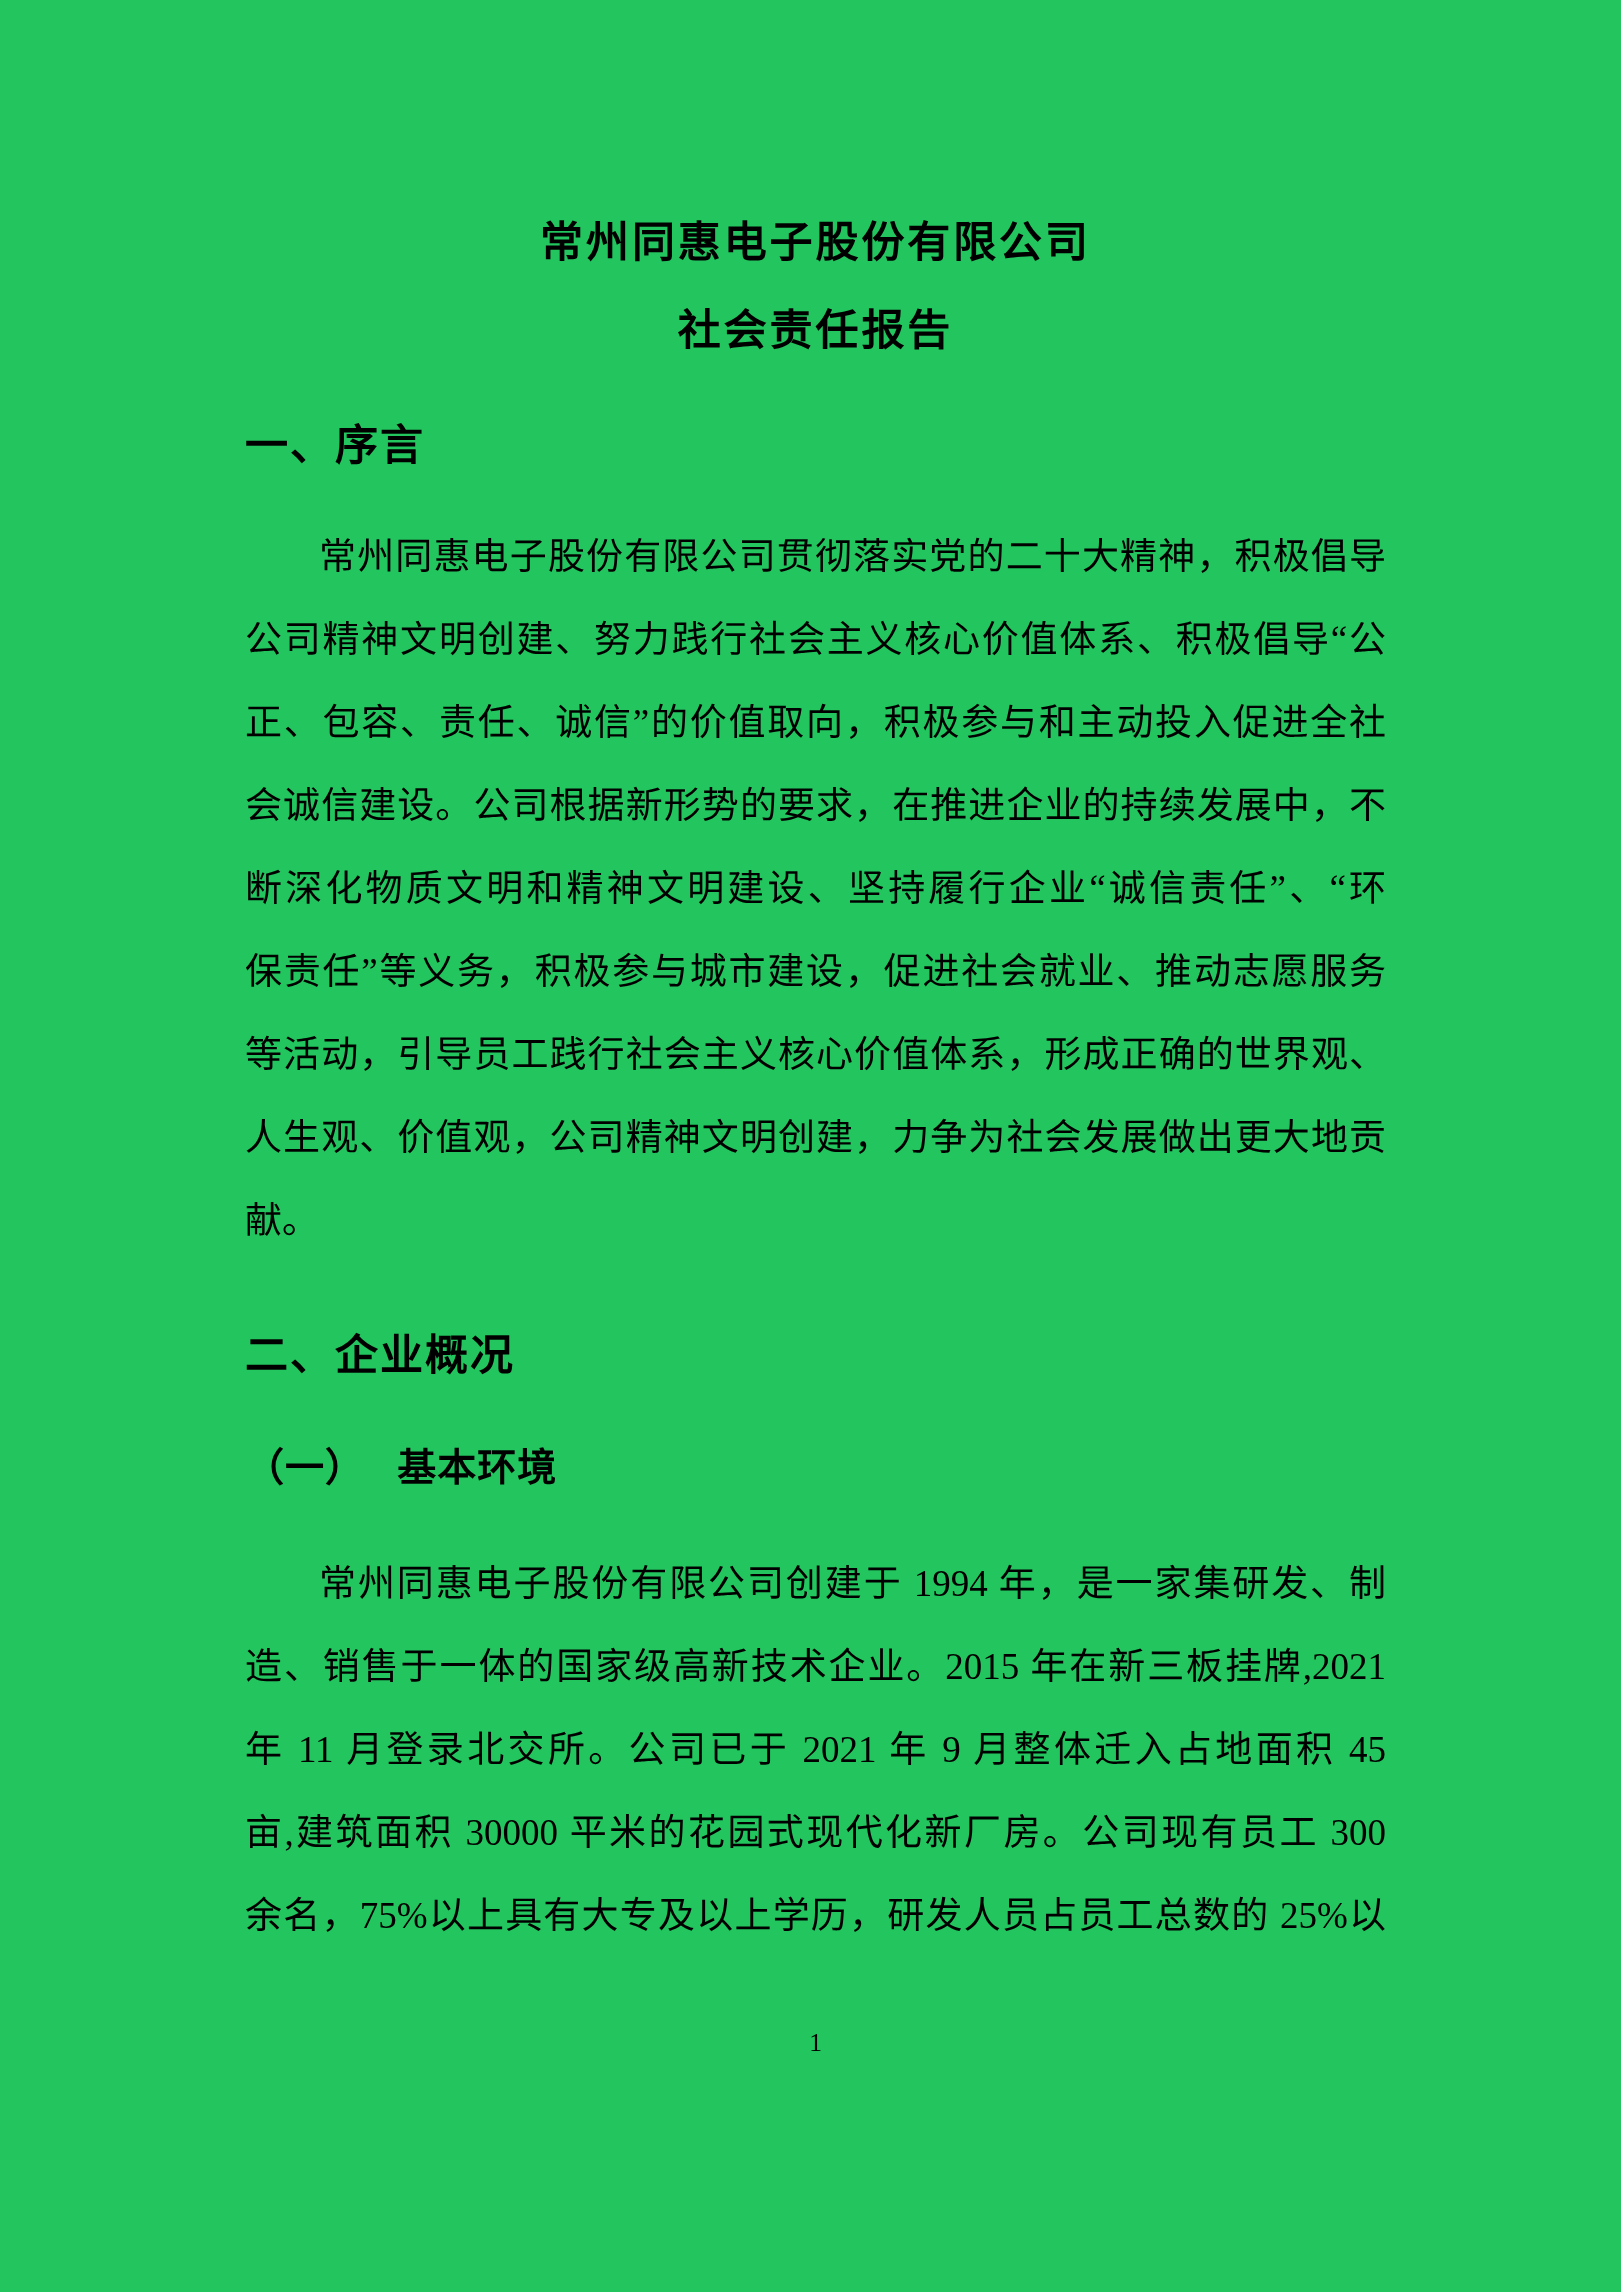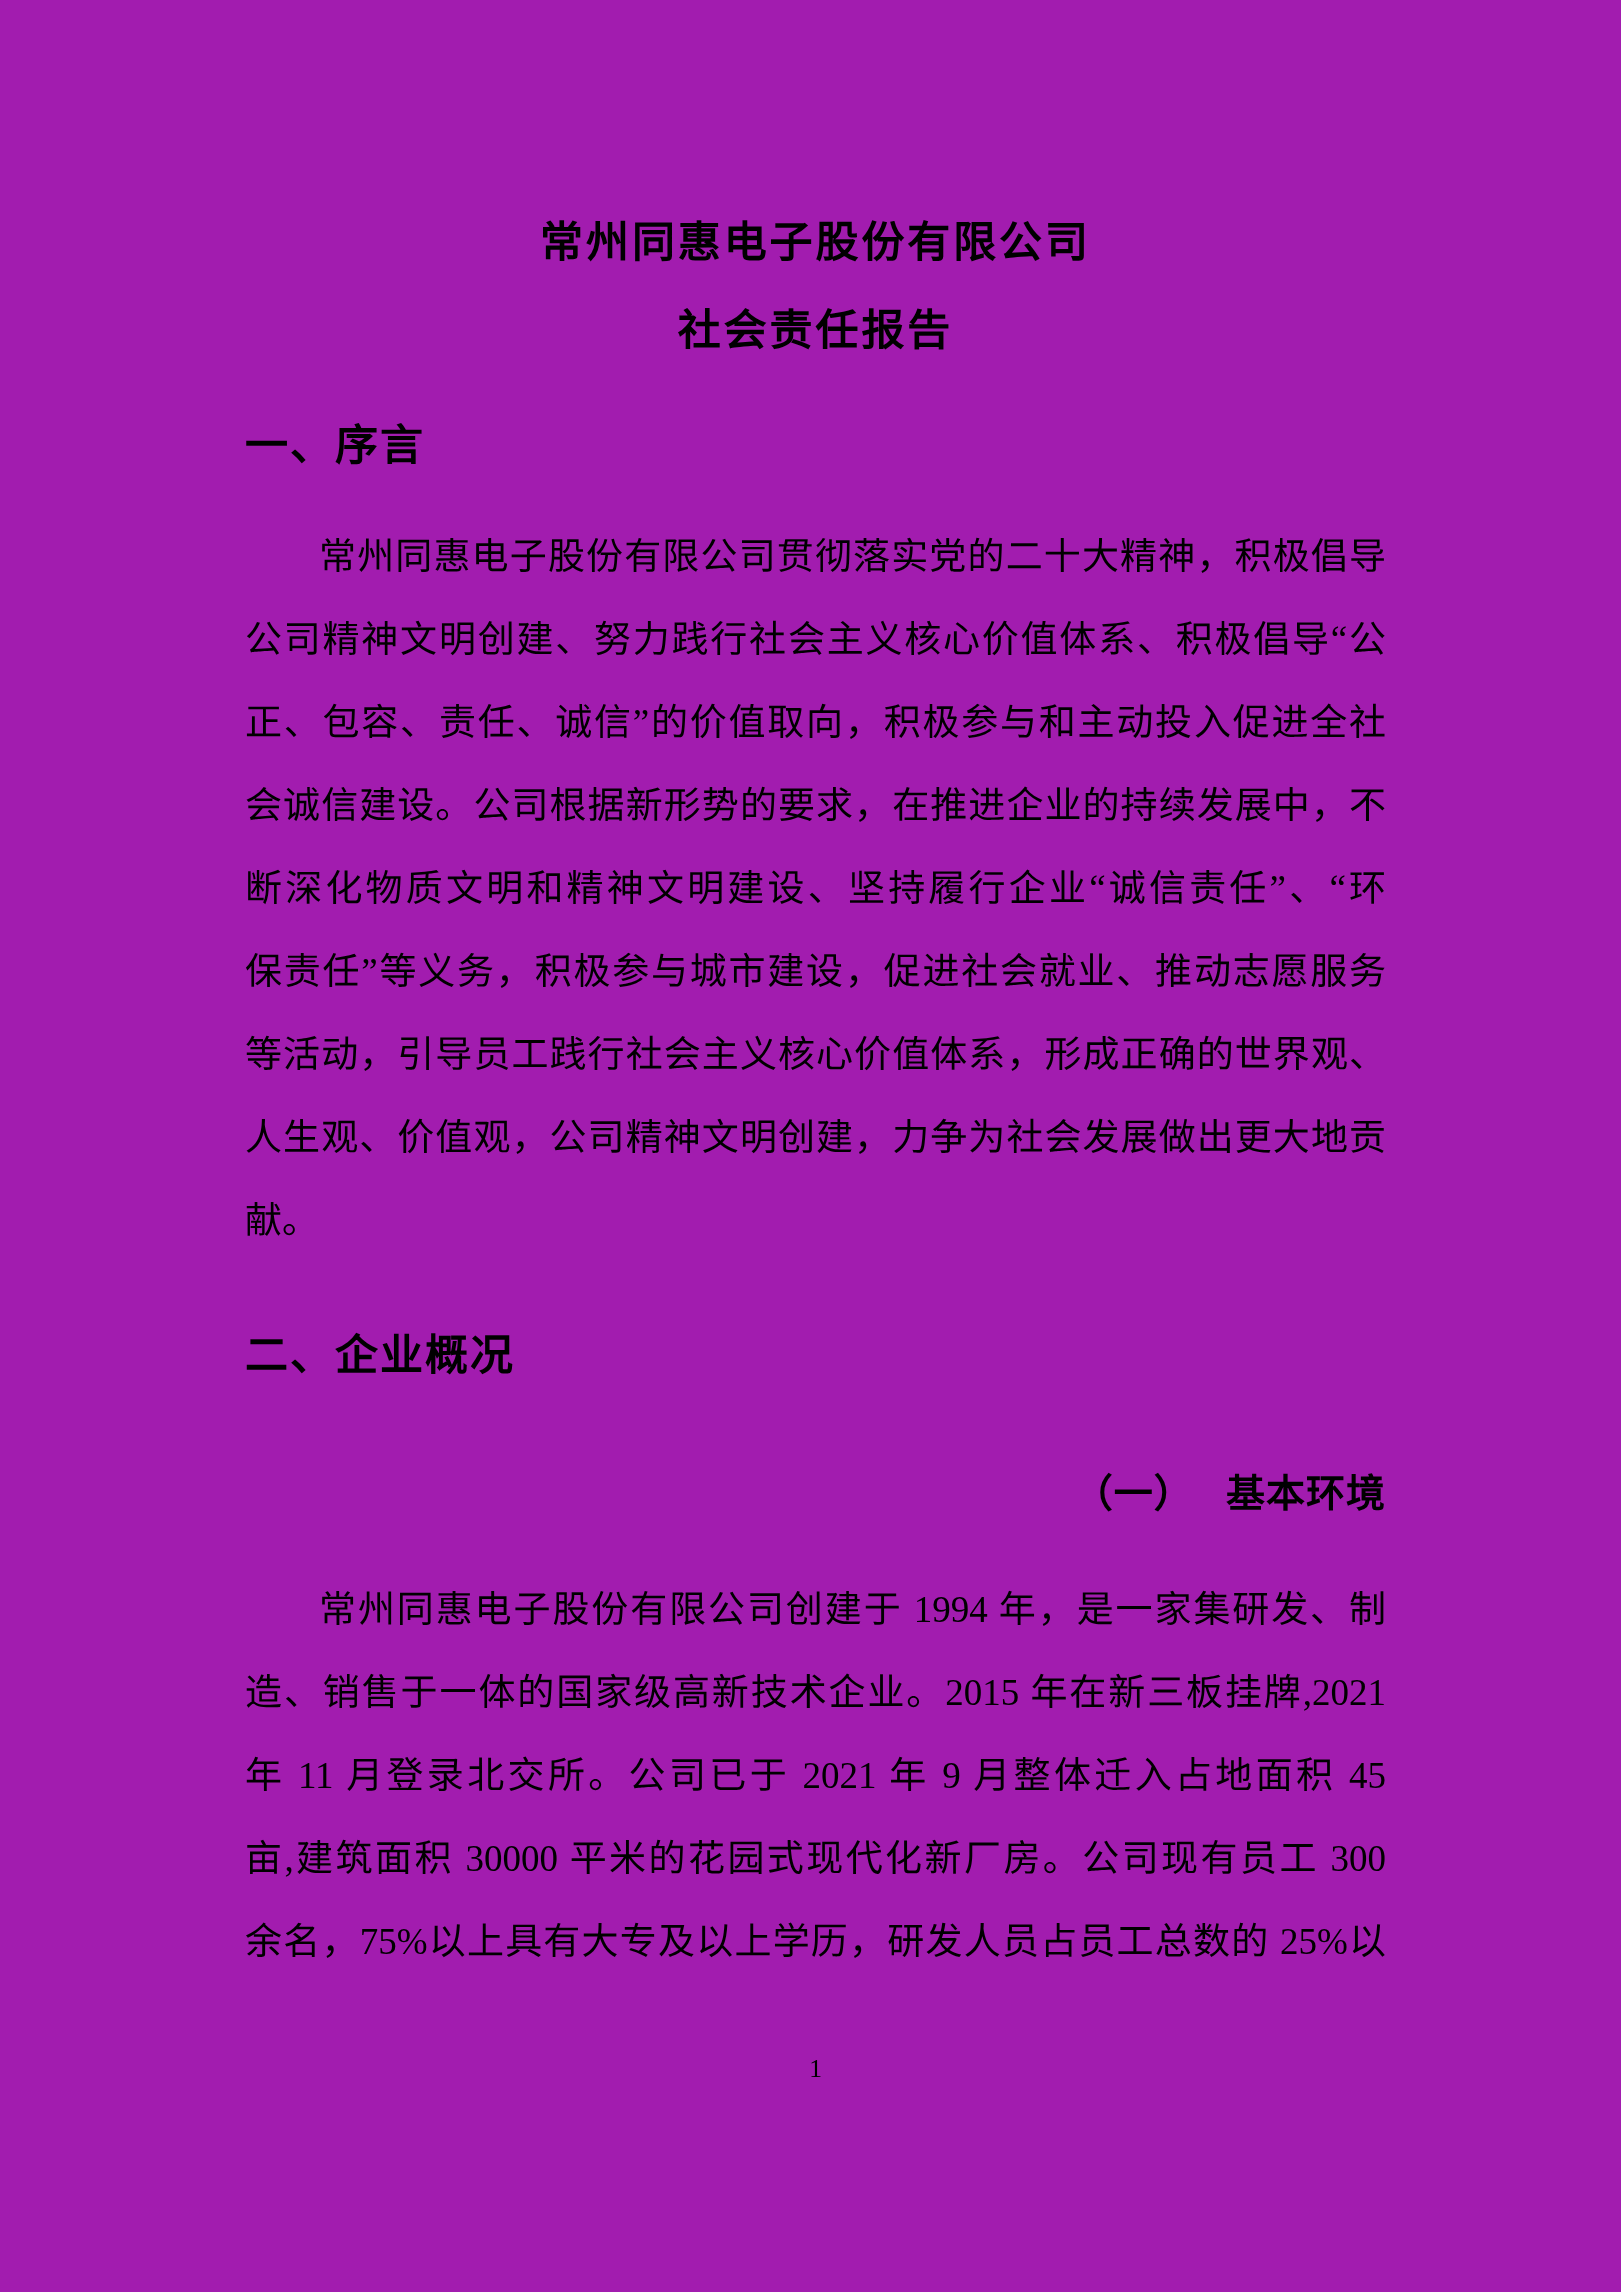--- a/index.html
+++ b/index.html
@@ -5,21 +5,21 @@
   html, body {
     margin: 0;
     padding: 0;
     background: #ffffff;
   }
   .page {
     position: relative;
     width: 1621px;
     height: 2293px;
     margin: 0 auto;
-    background: #a21caf;
+    background: #22c55e;
     color: #000000;
     box-sizing: border-box;
     padding: 218px 235px 0 245px;
     font-family: "Liberation Serif", "DejaVu Serif", serif;
     overflow: hidden;
   }
   .doc-title {
     font-size: 43px;
     line-height: 49px;
     font-weight: bold;
@@ -42,22 +42,21 @@
     text-align: left;
   }
   .section-heading.first-section { margin-top: 66px; }
   .section-heading.second-section { margin-top: 69px; }
   .sub-heading {
     font-size: 39px;
     line-height: 51px;
     font-weight: bold;
     letter-spacing: 1px;
     word-spacing: 21.6px;
-    margin-top: 88px;
-    text-align: right;
+    margin-top: 62px;
   }
   .paragraph {
     font-size: 37px;
     line-height: 83px;
   }
   .paragraph.p1 { margin-top: 45px; }
   .paragraph.p2 { margin-top: 49px; }
   .pline {
     text-align: justify;
     text-align-last: justify;

